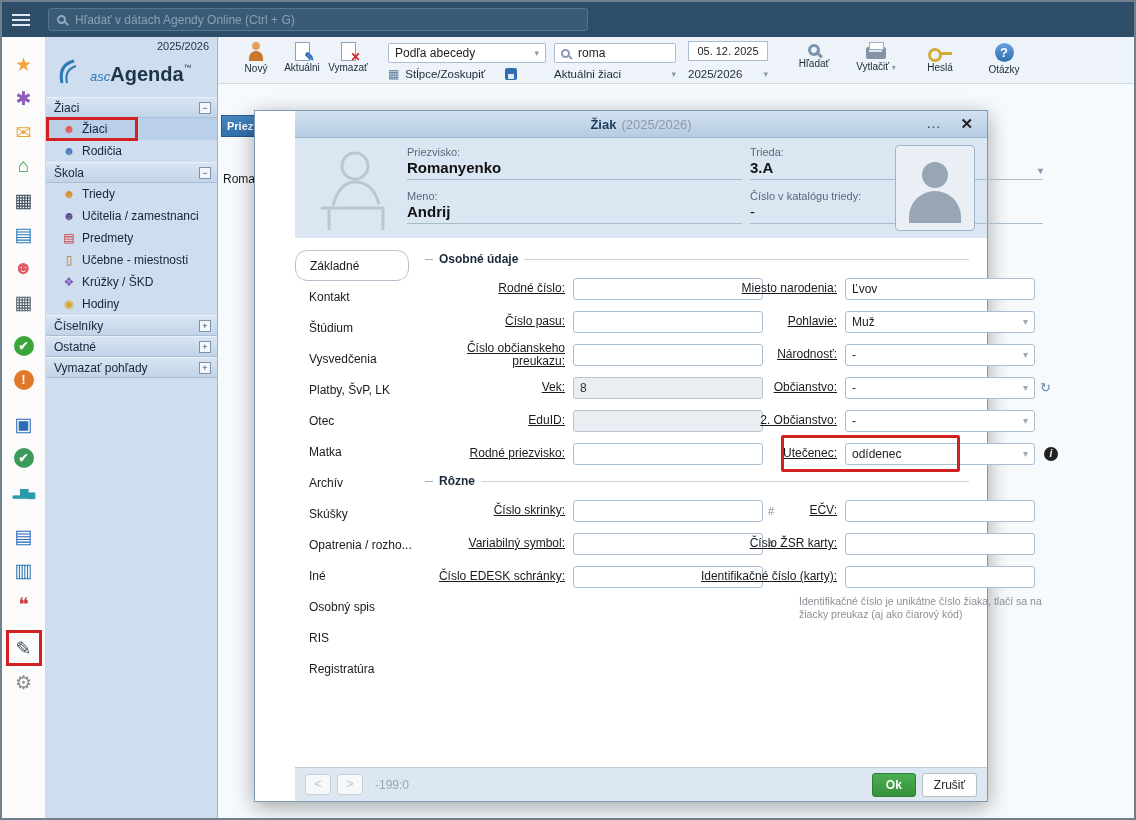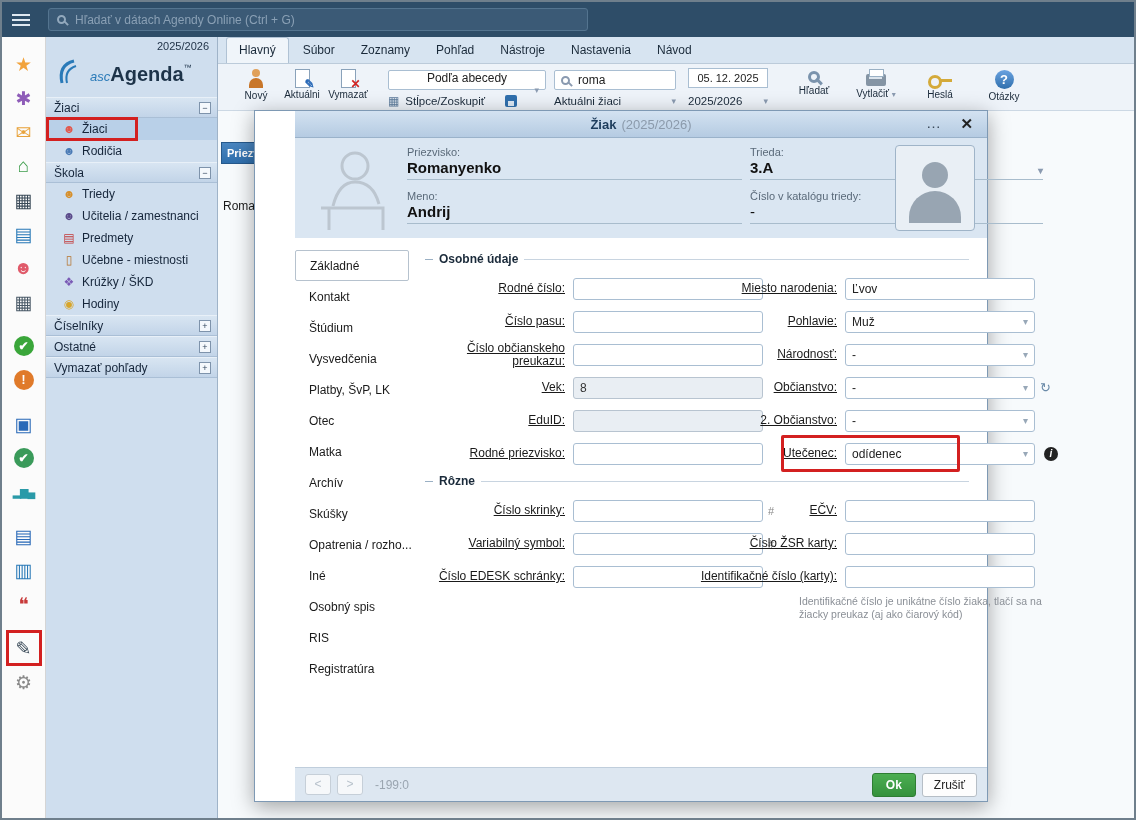--- a/index.html
+++ b/index.html
@@ -52,21 +52,21 @@
   .toolbar { height:47px; background:#eef3f9; border-bottom:1px solid #ccd8e4; position:relative; }
   .tb-btn { position:absolute; top:3px; width:44px; text-align:center; cursor:pointer; }
   .tb-btn .cap { font-size:10px; color:#1a2a3a; margin-top:1px; }
   .pico { width:16px; height:20px; margin:2px auto 0; position:relative; }
   .pico::before { content:''; position:absolute; left:4px; top:0; width:8px; height:8px; border-radius:50%; background:#e0a05a; }
   .pico::after { content:''; position:absolute; left:1px; top:9px; width:14px; height:10px; border-radius:7px 7px 0 0; background:#c8762a; }
   .dico { width:15px; height:19px; margin:2px auto 0; background:#fff; border:1px solid #8aa2ba; position:relative; }
   .dico .mark { position:absolute; right:-6px; bottom:-4px; font-size:12px; font-weight:bold; }
   .mark.edit { color:#2a6ab8; }
   .mark.del { color:#d22525; }
-  .tb-sort { position:absolute; left:170px; top:6px; width:158px; height:20px; background:#fff; border:1px solid #a9bed2; border-radius:2px; display:flex; align-items:center; padding:0 6px; font-size:12px; color:#222; cursor:pointer;flex-direction:column; }
+  .tb-sort { position:absolute; left:170px; top:6px; width:158px; height:20px; background:#fff; border:1px solid #a9bed2; border-radius:2px; display:flex; align-items:center; padding:0 6px; font-size:12px; color:#222; cursor:pointer; }
   .arrow { margin-left:auto; color:#8a9ab0; font-size:9px; }
   .tb-cols { position:absolute; left:170px; top:30px; display:flex; align-items:center; gap:6px; font-size:11.5px; color:#1a2a3a; cursor:pointer; }
   .grid-glyph { color:#5a7a9a; font-size:12px; }
   .floppy { width:12px; height:12px; background:#2f6fad; border-radius:2px; position:relative; margin-left:14px; }
   .floppy::after { content:''; position:absolute; left:3px; bottom:1px; width:6px; height:5px; background:#dce8f4; }
   .tb-search { position:absolute; left:336px; top:6px; width:122px; height:20px; background:#fff; border:1px solid #a9bed2; border-radius:2px; display:flex; align-items:center; gap:6px; padding:0 6px; }
   .mag.gray { border-color:#8a9ab0; } .mag.gray::after { background:#8a9ab0; }
   .tb-search input { border:none; outline:none; width:80px; font-size:12px; color:#222; font-family:inherit; }
   .tb-filter { position:absolute; left:336px; top:31px; width:122px; display:flex; align-items:center; font-size:11.5px; color:#1a2a3a; cursor:pointer; }
   .tb-date { position:absolute; left:470px; top:4px; width:80px; height:20px; background:#fff; border:1px solid #a9bed2; display:flex; align-items:center; justify-content:center; font-size:11px; color:#222; }
@@ -101,21 +101,21 @@
   .hf-label { font-size:11px; color:#5a6a7a; }
   .hf-value { font-size:15px; font-weight:bold; color:#111; border-bottom:1px solid #a8bccc; padding:1px 0 3px; min-height:20px; display:flex; align-items:flex-end; }
   .hf-value .arr2 { margin-left:auto; color:#8a9ab0; font-size:10px; cursor:pointer; }
   .photo { position:absolute; right:12px; top:7px; width:80px; height:86px; background:#e9eff5; border:1px solid #9fb4c8; border-radius:4px; overflow:hidden; }
   .ph-head { width:26px; height:26px; border-radius:50%; background:#98a5b2; margin:16px auto 3px; }
   .ph-body { width:52px; height:32px; border-radius:26px 26px 0 0; background:#98a5b2; margin:0 auto; }
 
   .m-body { flex:1; display:flex; min-height:0; }
   .tabcol { width:122px; padding-top:12px; flex:0 0 auto; }
   .dlg-tab { height:31px; display:flex; align-items:center; padding-left:14px; font-size:12px; color:#1a1a1a; cursor:pointer; white-space:nowrap; overflow:hidden; }
-  .dlg-tab.active { background:#fff; border:1px solid #b6c2ce; border-radius:2px; width:114px; z-index:2; }
+  .dlg-tab.active { background:#fff; border:1px solid #b6c2ce; border-radius:12px; width:114px; z-index:2; }
 
   .formarea { flex:1; padding:10px 18px 0 8px; min-width:0; }
   .sec-row { display:flex; align-items:center; gap:6px; margin:4px 0 6px;text-align:right; }
   .sec-dash { width:8px; height:1px; background:#9ab0c4; }
   .sec-title { font-size:12px; font-weight:bold; color:#1a2a3a; }
   .sec-line { flex:1; height:1px; background:#c8d4e0; }
   .fcols { display:flex; }
   .fcol { width:50%; }
   .frow { height:33px; display:flex; align-items:center; position:relative; }
   .frow.ring::after { content:''; position:absolute; left:84px; right:9px; top:-2px; bottom:-2px; border:3px solid #d32020; border-radius:2px; pointer-events:none; }
@@ -279,29 +279,20 @@
           </div>
           <div class="side-sec">
             <span>Vymazať pohľady</span>
             <span class="sp"></span>
             <span class="expander">+</span>
           </div>
         </div>
     </div>
 
     <div class="main">
-      <div class="menubar">
-          <div class="menu-tab active">Hlavný</div>
-          <div class="menu-tab">Súbor</div>
-          <div class="menu-tab">Zoznamy</div>
-          <div class="menu-tab">Pohľad</div>
-          <div class="menu-tab">Nástroje</div>
-          <div class="menu-tab">Nastavenia</div>
-          <div class="menu-tab">Návod</div>
-        </div>
 
       <div class="toolbar">
         <div class="tb-btn" style="left:16px">
           <div class="pico"></div>
           <div class="cap">Nový</div>
         </div>
         <div class="tb-btn" style="left:62px">
           <div class="dico">
               <span class="mark edit">✎</span>
             </div>

